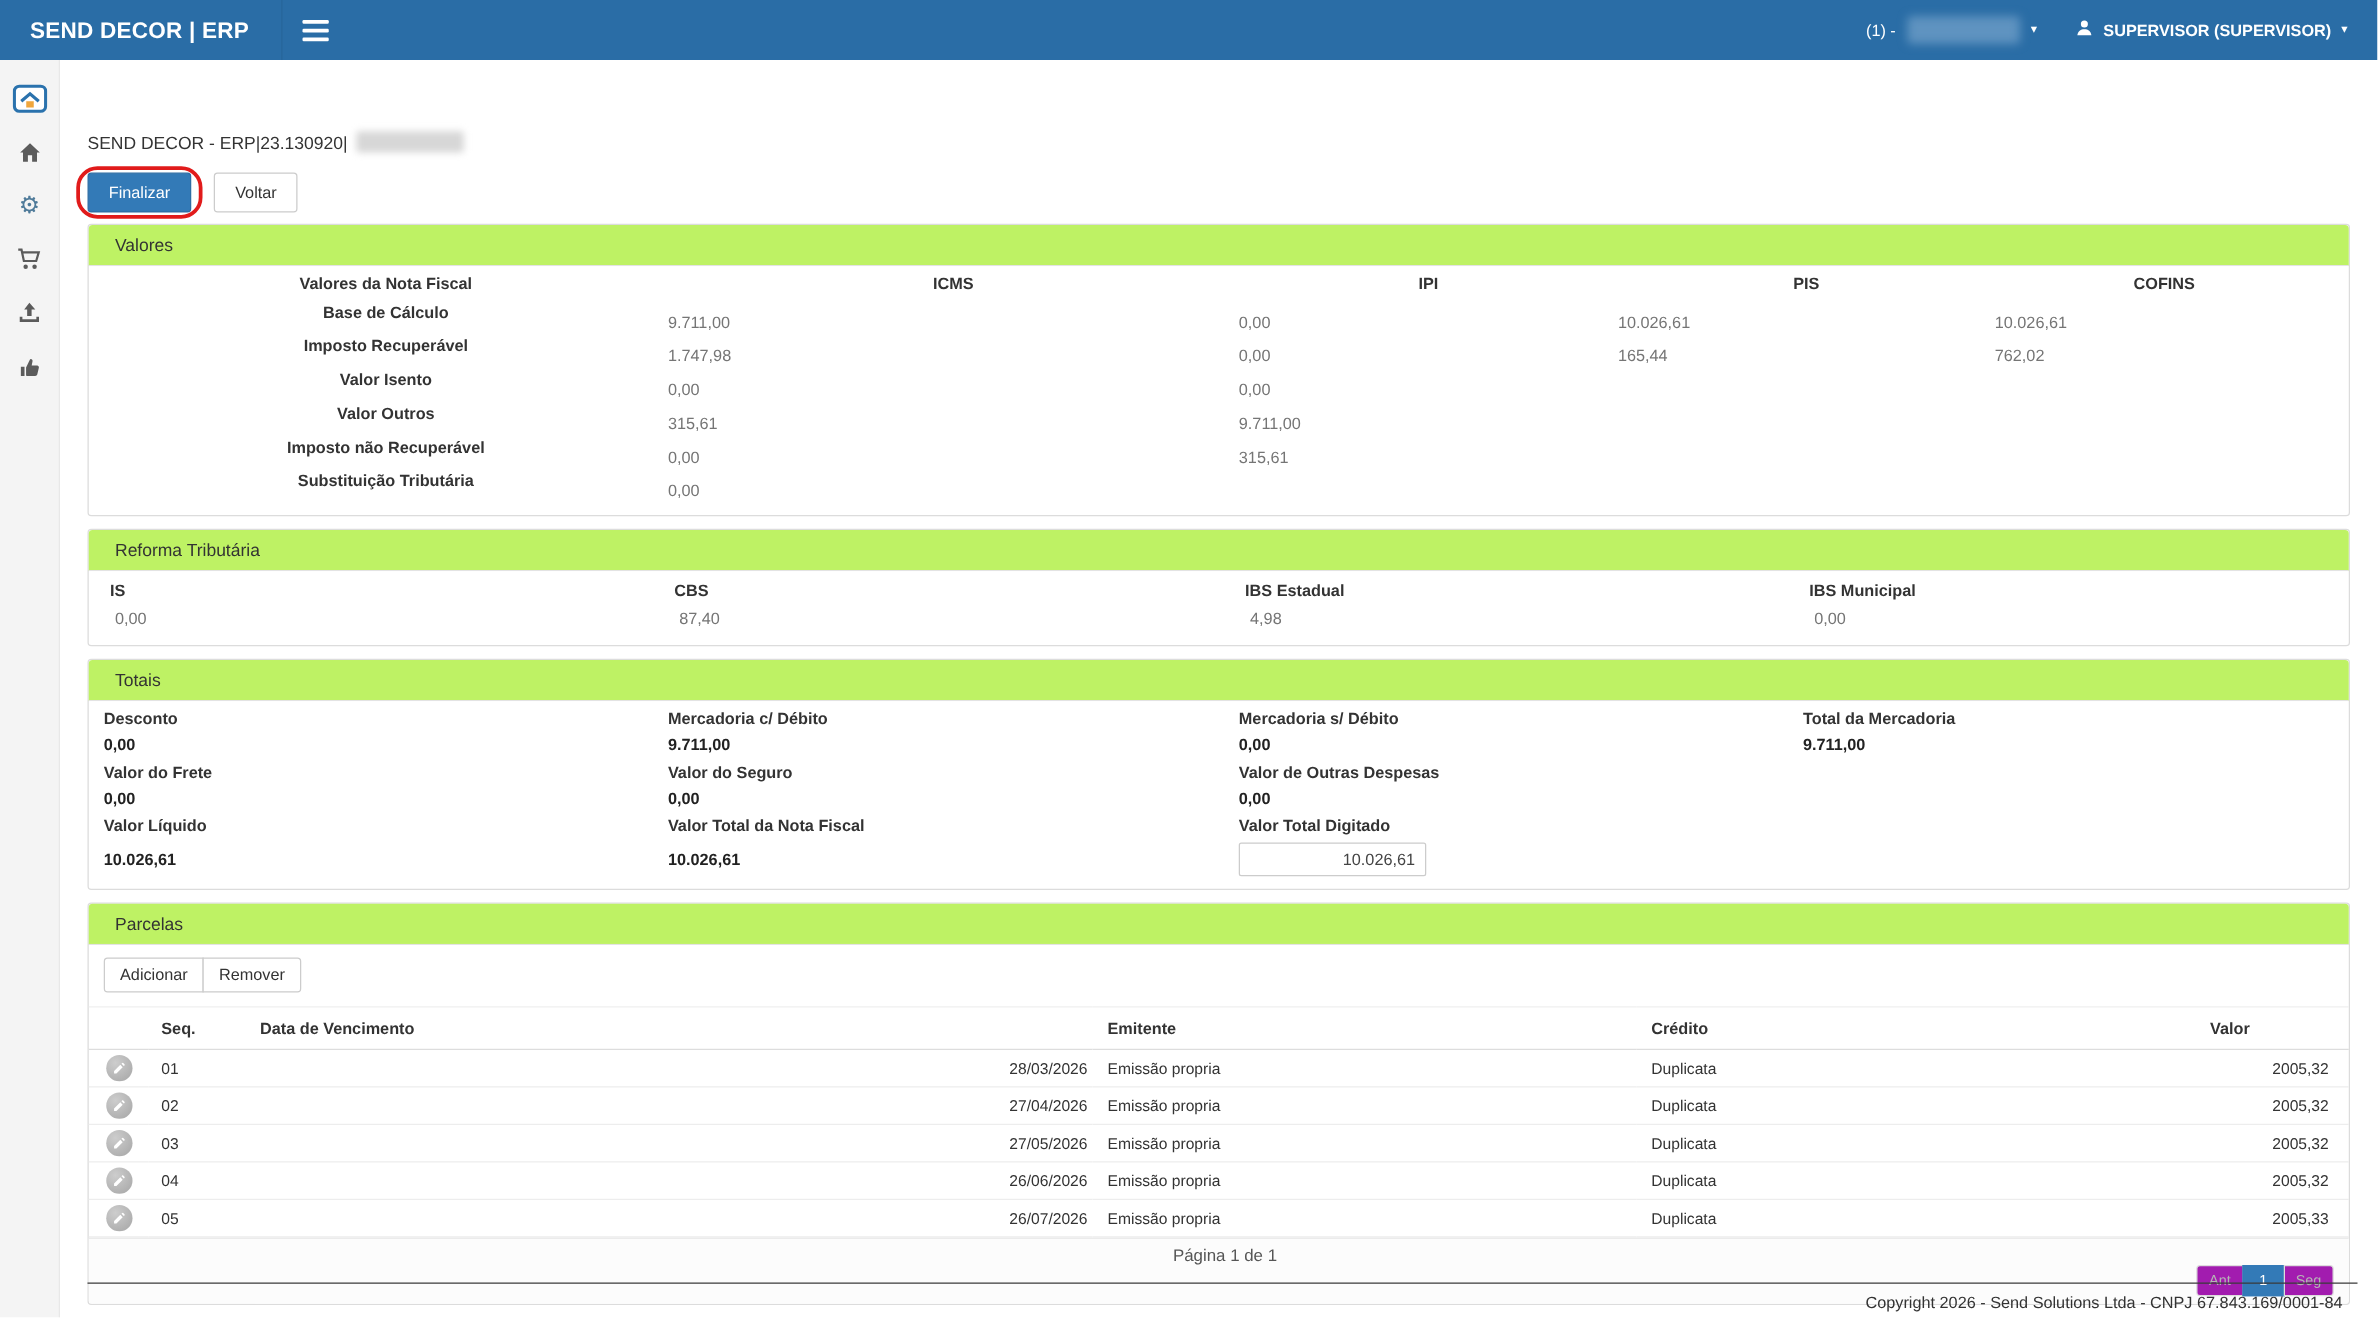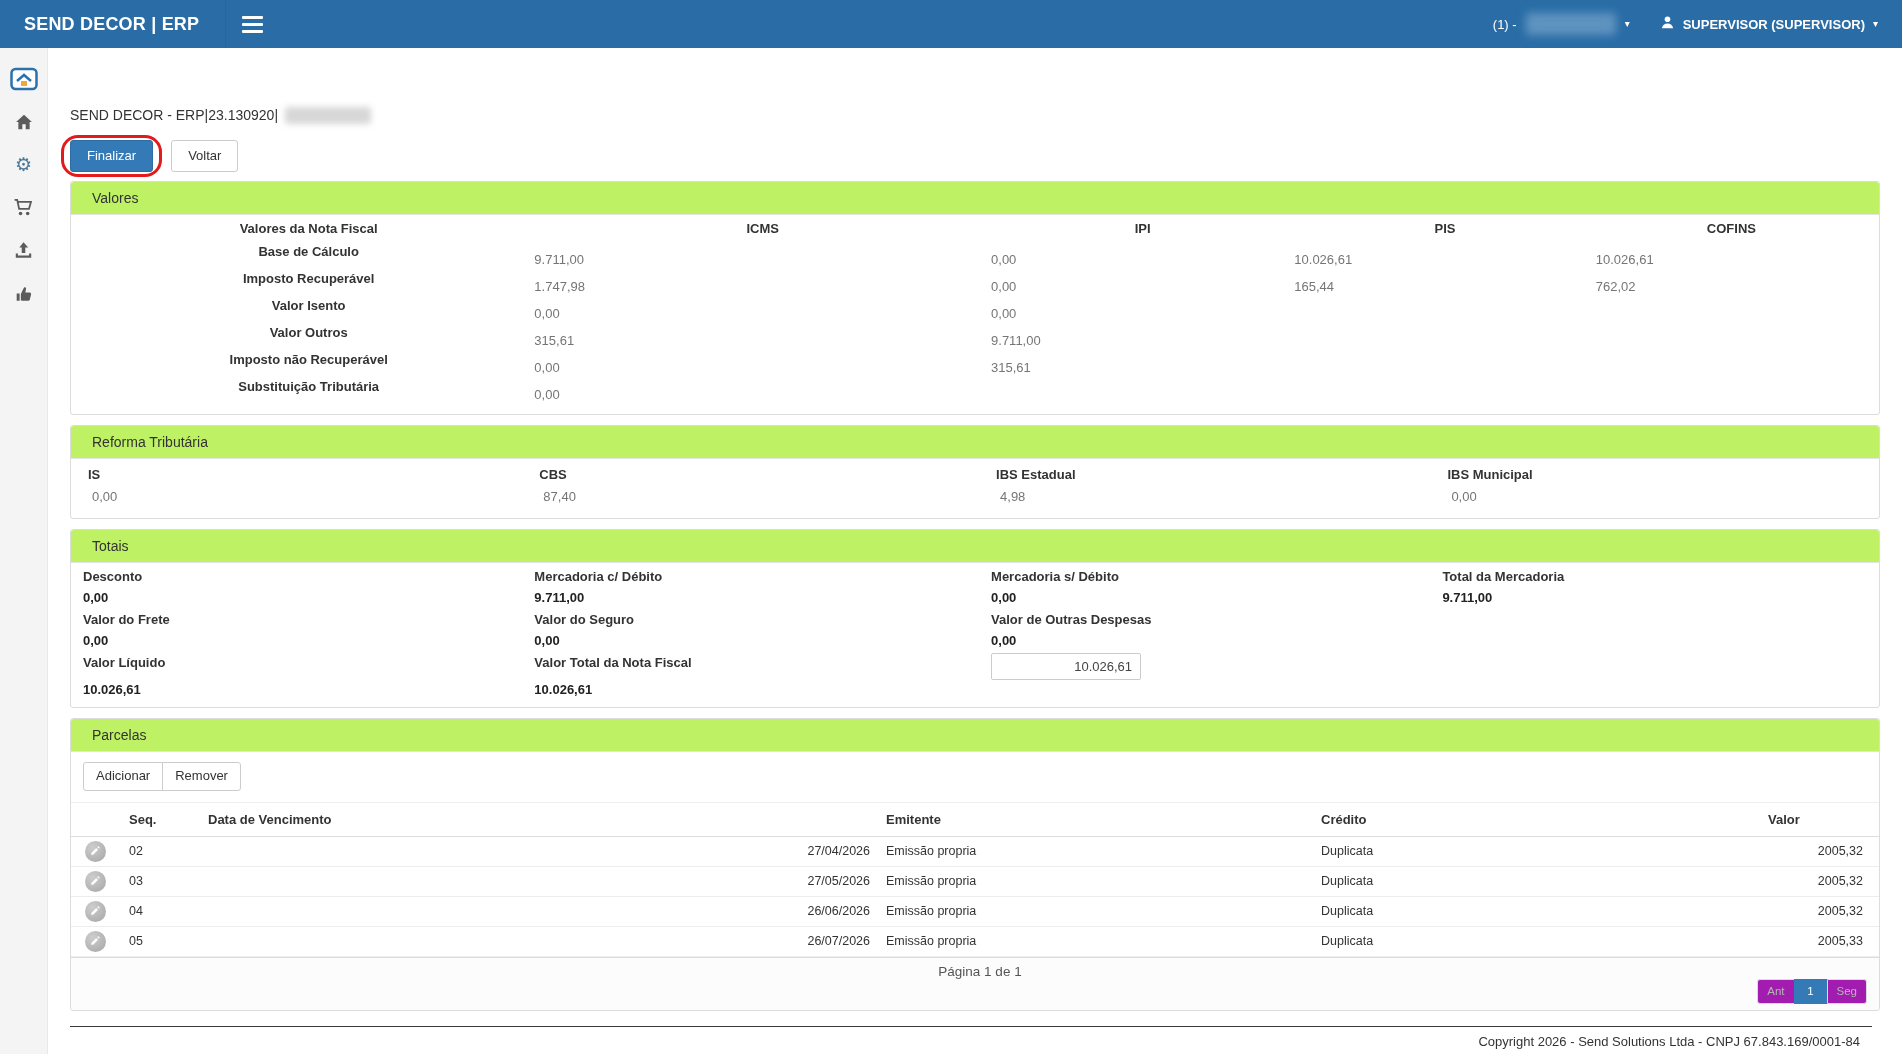--- a/index.html
+++ b/index.html
@@ -77,21 +77,21 @@
   .edit-circle{display:inline-flex;width:21px;height:21px;border-radius:50%;background:radial-gradient(circle at 35% 30%,#cdcdcd,#a5a5a5);align-items:center;justify-content:center;cursor:pointer;vertical-align:middle;}
   .pfooter{display:flex;align-items:center;border-top:1px solid #ddd;background:#fcfcfc;padding:6px 12px;border-radius:0 0 3px 3px;flex-direction:column;}
   .psummary{font-size:13.5px;color:#555;padding-left:10px;}
   .pager{margin-left:auto;display:flex;}
   .pg{min-width:34px;height:25px;display:inline-flex;align-items:center;justify-content:center;font-size:11.5px;border:1px solid #ddd;background:#a21caf;color:#b5b5b5;cursor:pointer;padding:0 9px;}
   .pg-prev{border-radius:3px 0 0 3px;}
   .pg-active{background:#337ab7;border-color:#337ab7;color:#fff;margin-left:-1px;}
   .pg-next{border-radius:0 3px 3px 0;margin-left:-1px;}
 
   
-  .page-footer{position:absolute;left:22px;right:30px;bottom:5px;border-top:1px solid #3a3a3a;padding:7px 12px 0 0;text-align:right;font-size:13px;color:#333;}
+  .page-footer{position:absolute;left:22px;right:16px;bottom:5px;border-top:1px solid #3a3a3a;padding:7px 12px 0 0;text-align:right;font-size:13px;color:#333;}
 </style>
 </head>
 <body>
 
 <div class="topbar">
   <div class="brand">SEND DECOR | ERP</div>
   <div class="hamburger">
       <i></i>
       <i></i>
       <i></i>
@@ -288,20 +288,21 @@
           <div class="tgrid" style="margin-bottom:0;">
             <div>
               <div class="tlabel">Valor Líquido</div>
               <div class="tval tval-mid">10.026,61</div>
             </div>
             <div>
               <div class="tlabel">Valor Total da Nota Fiscal</div>
               <div class="tval tval-mid">10.026,61</div>
             </div>
             <div>
+              <div class="tlabel">Valor Total Digitado</div>
               <input type="text" class="tinput" value="10.026,61" style="">
             </div>
             <div></div>
           </div>
         </div>
       </div>
 
       <div class="panel">
         <div class="panel-heading">Parcelas</div>
         <div class="parcelas-body">
@@ -328,20 +329,32 @@
                 <th class="c-val">Valor</th>
               </tr>
             </thead>
             <tbody>
               <tr>
                 <td class="c-icon"><span class="edit-circle">
                       <svg width="10" height="10" viewBox="0 0 16 16" fill="#ffffff">
                         <path d="M2 11l8-8 3 3-8 8H2zM11.5 1.5l3 3 .8-.8c.4-.4.4-1 0-1.4L13.7.7c-.4-.4-1-.4-1.4 0z"></path>
                       </svg>
                     </span></td>
+                <td class="c-seq">01</td>
+                <td class="c-venc">28/03/2026</td>
+                <td class="c-emit">Emissão propria</td>
+                <td class="c-cred">Duplicata</td>
+                <td class="c-val">2005,32</td>
+              </tr>
+              <tr>
+                <td class="c-icon"><span class="edit-circle">
+                      <svg width="10" height="10" viewBox="0 0 16 16" fill="#ffffff">
+                        <path d="M2 11l8-8 3 3-8 8H2zM11.5 1.5l3 3 .8-.8c.4-.4.4-1 0-1.4L13.7.7c-.4-.4-1-.4-1.4 0z"></path>
+                      </svg>
+                    </span></td>
                 <td class="c-seq">02</td>
                 <td class="c-venc">27/04/2026</td>
                 <td class="c-emit">Emissão propria</td>
                 <td class="c-cred">Duplicata</td>
                 <td class="c-val">2005,32</td>
               </tr>
               <tr>
                 <td class="c-icon"><span class="edit-circle">
                       <svg width="10" height="10" viewBox="0 0 16 16" fill="#ffffff">
                         <path d="M2 11l8-8 3 3-8 8H2zM11.5 1.5l3 3 .8-.8c.4-.4.4-1 0-1.4L13.7.7c-.4-.4-1-.4-1.4 0z"></path>

